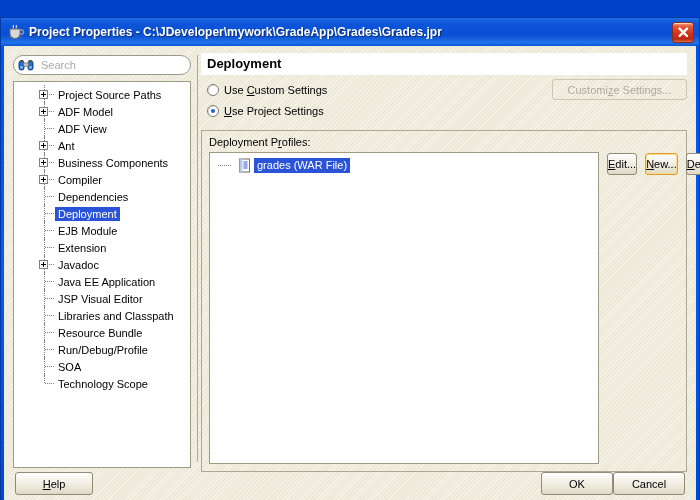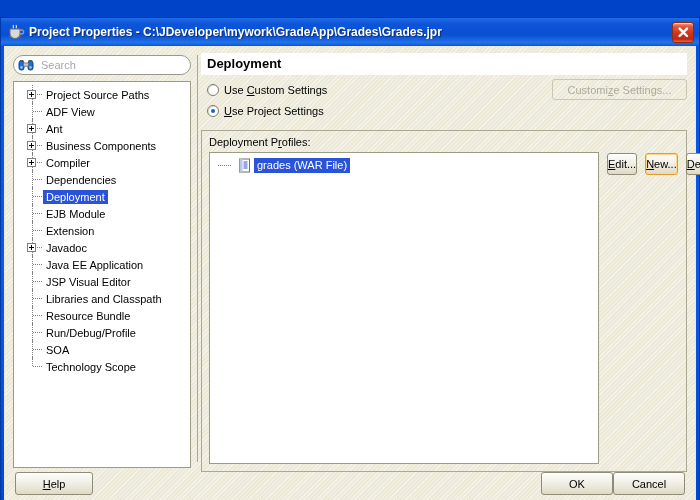--- a/index.html
+++ b/index.html
@@ -76,21 +76,21 @@
     border: 0; outline: 0; background: transparent;
     font-family: "Liberation Sans", sans-serif; font-size: 11px;
     color: #000; width: 100%; padding: 0; margin-left: 3px;
   }
   .search-input::placeholder { color: #a8a8a8; }
 
   .tree-panel {
     flex: 1 1 auto; margin-right: 4px; margin-bottom: 4px;
     background: #ffffff; border: 1px solid #9d9b86;
     overflow: hidden; position: relative;
-    padding: 4px 0 0 4px;
+    padding: 4px 0 0 16px;
   }
 
   .tree-row {
     height: 17px; display: flex; align-items: center;
     padding-left: 5px; position: relative; white-space: nowrap;
   }
   .tree-gutter { width: 20px; flex: 0 0 20px; height: 17px; position: relative; }
   
   .tree-gutter::before {
     content: ""; position: absolute; left: 9px; top: -1px; bottom: -1px; width: 1px;
@@ -272,20 +272,26 @@
 
         <div class="tree-panel">
 
         <div class="tree-row">
               <span class="tree-gutter">
                 <span class="expander"></span>
               </span>
               <span class="tree-label">Project Source Paths</span>
             </div>
             <div class="tree-row">
+              <span class="tree-gutter">
+                <span class="expander"></span>
+              </span>
+              <span class="tree-label">ADF Model</span>
+            </div>
+            <div class="tree-row">
               <span class="tree-gutter"></span>
               <span class="tree-label">ADF View</span>
             </div>
             <div class="tree-row">
               <span class="tree-gutter">
                 <span class="expander"></span>
               </span>
               <span class="tree-label">Ant</span>
             </div>
             <div class="tree-row">

